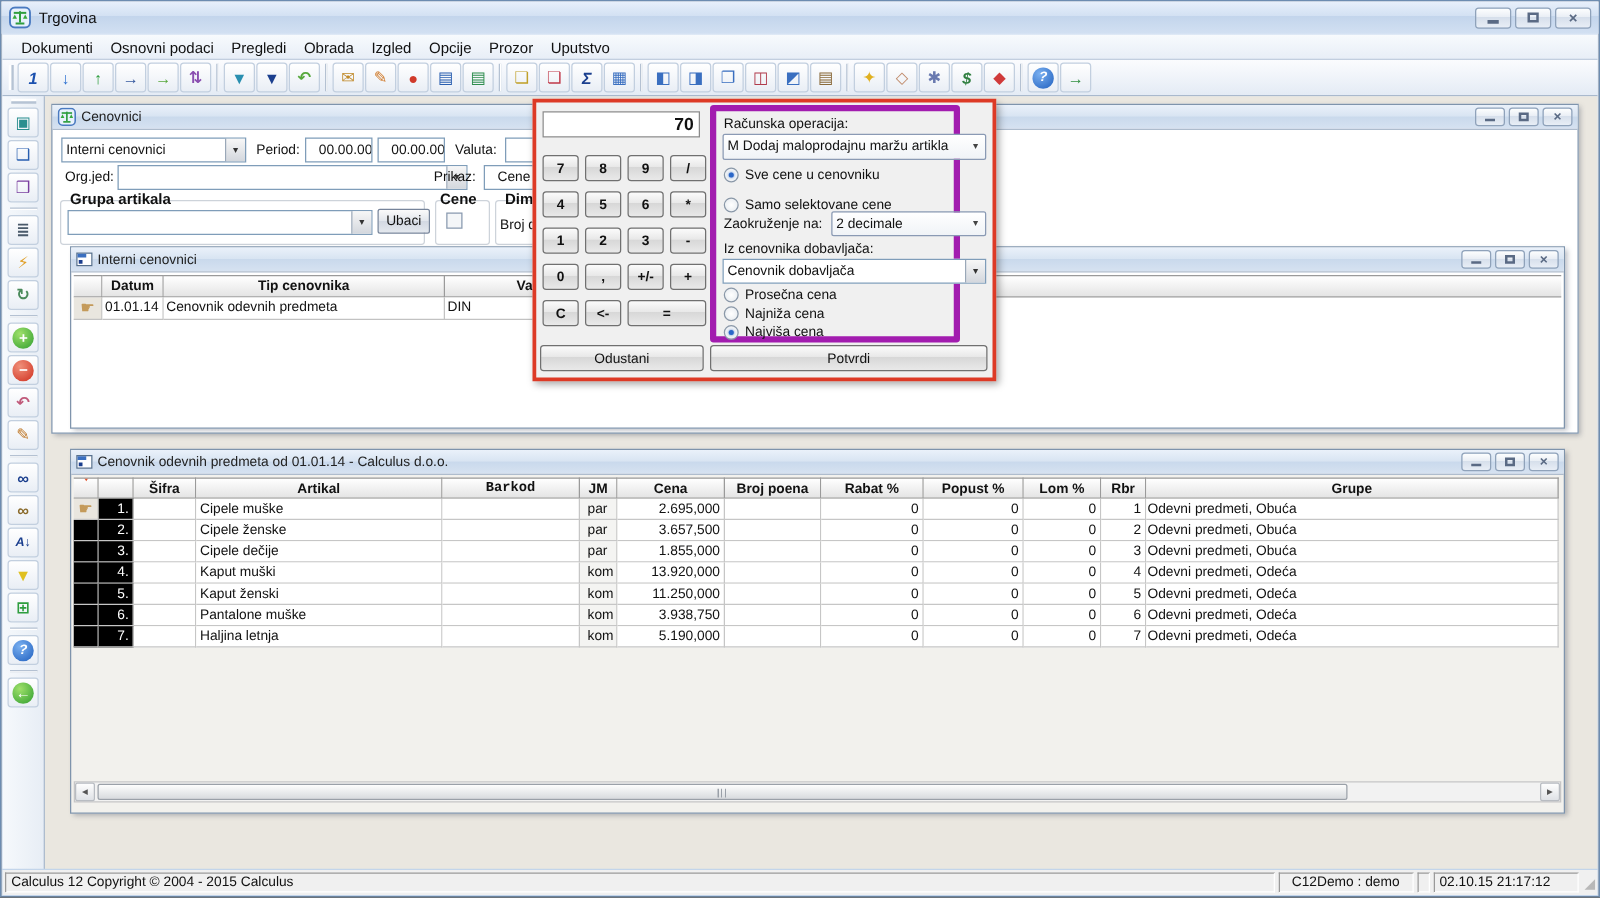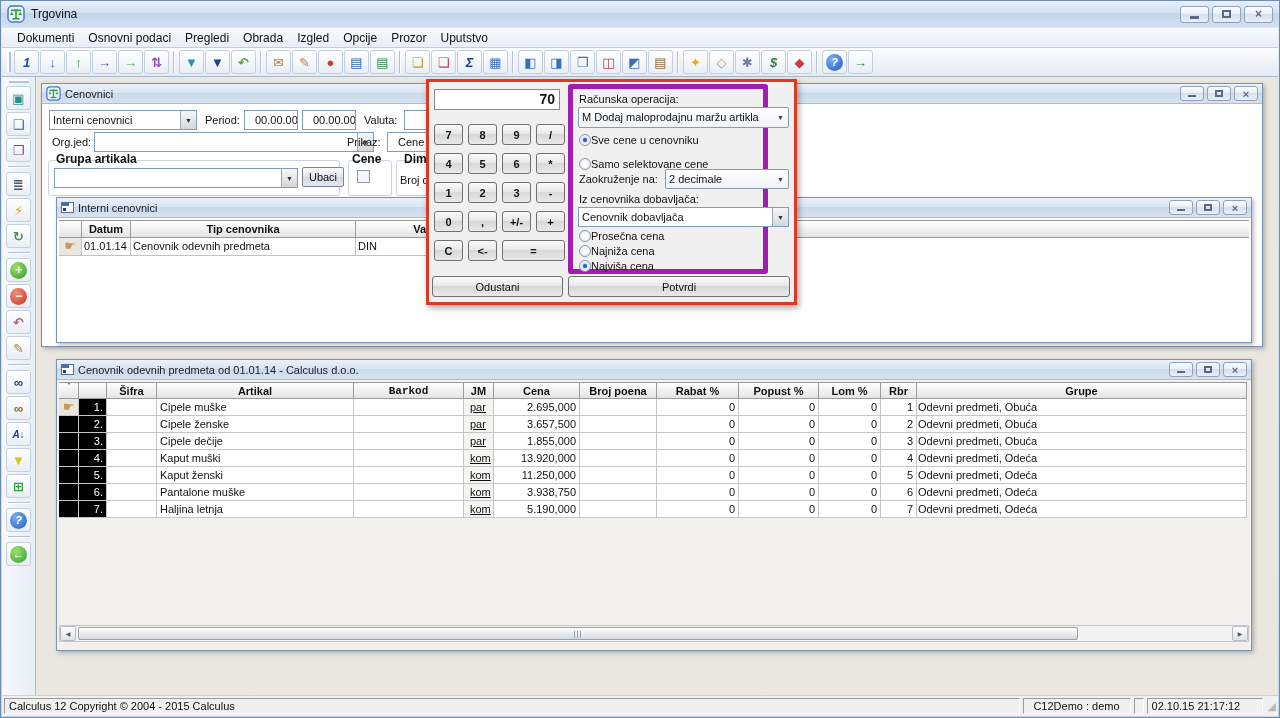--- a/index.html
+++ b/index.html
@@ -81,40 +81,40 @@
   .calc-display{position:absolute;left:5px;top:7px;width:126px;height:21px;background:#fff;border:1px solid #8a8a8a;
     font-size:14px;font-weight:bold;text-align:right;line-height:19px;padding-right:4px;}
   .keypad{position:absolute;left:5px;top:42px;display:grid;grid-template-columns:repeat(4,29px);gap:8px 5px;}
   .key{height:21px;border:1px solid #707070;border-radius:3px;font-size:11px;font-weight:bold;
     background:linear-gradient(#fbfbfb,#e8e8e8 45%,#d7d7d7 46%,#e9e9e9);display:flex;align-items:center;justify-content:center;}
   .key.wide{grid-column:span 2;}
   .calc-right{position:absolute;left:139px;top:2px;width:200px;height:190px;border:5px solid #a21caf;border-radius:3px;}
   .aero{position:absolute;height:21px;border:1px solid #8a9ab4;border-radius:2px;background:linear-gradient(#ffffff,#f0f3f7);display:flex;}
   .aero .val{flex:1;font-size:11px;line-height:19px;padding:0 3px;white-space:nowrap;overflow:hidden;}
   .aero .arr{width:15px;display:flex;align-items:center;justify-content:center;font-size:7px;color:#444;}
-  .rrow{position:absolute;display:flex;align-items:center;gap:0;font-size:11px;white-space:nowrap;}
+  .rrow{position:absolute;display:flex;align-items:center;gap:5px;font-size:11px;white-space:nowrap;}
   .rad{width:12px;height:12px;border-radius:50%;border:1px solid #8a98a8;background:radial-gradient(#ffffff,#e4e9ee);position:relative;}
   .rad.on:after{content:"";position:absolute;left:3px;top:3px;width:4px;height:4px;border-radius:50%;background:#2a66c8;box-shadow:0 0 2px #2a66c8;}
   .dlg-btn{position:absolute;top:194px;height:21px;border:1px solid #707070;border-radius:3px;font-size:11px;
     background:linear-gradient(#fbfbfb,#e8e8e8 45%,#d7d7d7 46%,#e9e9e9);display:flex;align-items:center;justify-content:center;}
   
   .ptbl{position:absolute;left:2px;top:22px;}
   .prow{display:flex;height:17px;}
   .phead .pc{background:linear-gradient(#ffffff,#e4e4e4);border-right:1px solid #9a9a9a;border-top:1px solid #9a9a9a;border-bottom:1px solid #9a9a9a;
     font-weight:bold;text-align:center;line-height:16px;overflow:hidden;white-space:nowrap;}
   .pbody .pc{background:#fff;border-right:1px solid #c6c6c6;border-bottom:1px solid #c6c6c6;line-height:16px;font-size:11px;
     padding:0 3px;white-space:nowrap;overflow:hidden;}
   .cFil{width:20px;padding:0 !important;} .cNum{width:28px;} .cSif{width:50px;} .cArt{width:197px;} .cBar{width:110px;font-family:Liberation Mono, monospace;}
   .cJm{width:30px;} .cCen{width:86px;} .cPoe{width:77px;} .cRab{width:82px;} .cPop{width:80px;} .cLom{width:62px;}
   .cRbr{width:36px;} .cGru{width:330px;}
   .pbody .cNum{background:#000;color:#fff;text-align:right;}
   .pbody .cFil.ind-black{background:#000;}
   .pbody .cFil.ind-hand{background:#e9e6df;text-align:center;}
   .pbody .cCen,.pbody .cRab,.pbody .cPop,.pbody .cLom,.pbody .cRbr,.pbody .cPoe{text-align:right;}
-  .pbody .cJm{padding-left:6px;background:#f4f4f2;text-decoration:underline;}
+  .pbody .cJm{padding-left:6px;background:#f4f4f2;}
   .pbody .cGru{padding-left:1px;}
   .ftri{width:0;height:0;border-left:6px solid transparent;border-right:6px solid transparent;border-top:9px solid #e0512a;margin:3px auto 0;}
   
   .hscroll{position:absolute;height:17px;background:#f2f2f2;border:1px solid #c6c6c6;display:flex;align-items:center;}
   .sarr{width:16px;height:15px;background:linear-gradient(#fefefe,#dfe2e6);border:1px solid #b8bcc2;border-radius:2px;
     display:flex;align-items:center;justify-content:center;font-size:6px;color:#555;}
   .sthumb{height:13px;margin-left:2px;border:1px solid #9aa0a8;border-radius:2px;background:linear-gradient(#fdfdfd,#d8dbde);position:relative;}
   .sthumb:after{content:"";position:absolute;left:50%;top:3px;width:8px;height:7px;margin-left:-4px;
     background:repeating-linear-gradient(90deg,#9aa0a8 0 1px,transparent 1px 3px);}
   

